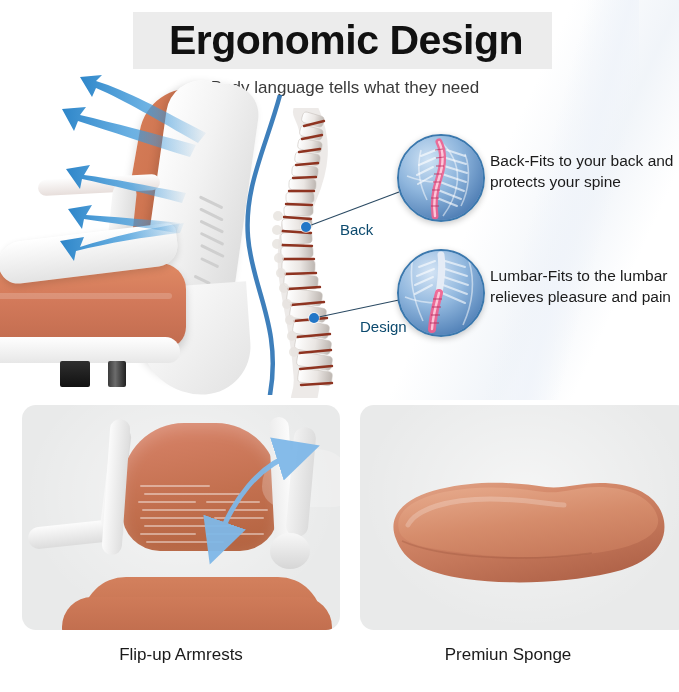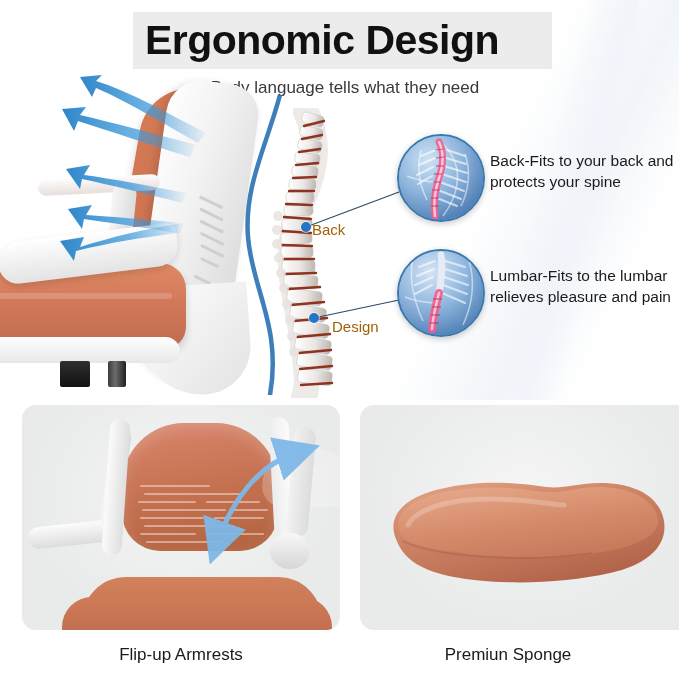--- a/index.html
+++ b/index.html
@@ -9,21 +9,21 @@
   
   .top-section{position:absolute;left:0;top:0;width:679px;height:400px;background:#ffffff;overflow:hidden;}
   .bg-sheen{position:absolute;right:0;top:0;width:300px;height:400px;
     background:linear-gradient(115deg,rgba(255,255,255,0) 40%,rgba(236,241,247,.75) 62%,rgba(255,255,255,0) 78%);}
   .bg-sheen2{position:absolute;right:40px;top:0;width:180px;height:400px;
     background:linear-gradient(105deg,rgba(255,255,255,0) 45%,rgba(240,244,250,.9) 60%,rgba(255,255,255,0) 72%);}
 
   .title-band{position:absolute;left:133px;top:12px;width:419px;height:57px;background:#ececec;}
   .title-text{position:absolute;left:133px;top:12px;width:378px;height:57px;
     display:flex;align-items:center;justify-content:center;
-    font-size:41px;font-weight:bold;color:#111111;letter-spacing:-0.5px;line-height:1;}
+    font-size:41px;font-weight:bold;color:#111111;letter-spacing:-0.5px;line-height:1;padding-left:24px;}
   .subtitle{position:absolute;left:135px;top:78px;width:420px;text-align:center;
     font-size:17px;color:#3a3a3a;}
 
   
   .chair-wrap{position:absolute;left:-10px;top:85px;width:270px;height:315px;}
 
   .seat-cushion{position:absolute;left:-14px;top:178px;width:210px;height:86px;
     background:linear-gradient(180deg,#e08a64 0%,#d2795a 45%,#c06b4e 100%);
     border-radius:16px 26px 22px 14px;
     box-shadow:0 5px 9px rgba(0,0,0,.17);}
@@ -63,21 +63,21 @@
   .airflow{position:absolute;left:20px;top:-10px;width:220px;height:200px;}
 
   
   .blue-swoosh{position:absolute;left:236px;top:95px;width:70px;height:300px;}
 
   
   .spine-wrap{position:absolute;left:258px;top:108px;width:110px;height:290px;}
 
   .dot{position:absolute;width:10px;height:10px;border-radius:50%;
     background:#2176c7;box-shadow:0 0 0 1px rgba(255,255,255,.6);}
-  .spine-label{position:absolute;font-size:15px;color:#a16207;}
+  .spine-label{position:absolute;font-size:15px;color:#0c4a6e;margin-left:28px;}
 
   
   .leaders{position:absolute;left:0;top:0;width:679px;height:400px;pointer-events:none;}
 
   
   .circle-img{position:absolute;width:84px;height:84px;border-radius:50%;
     border:2px solid #3b78ad;overflow:hidden;
     background:radial-gradient(circle at 35% 30%,#bfd8ef 0%,#8fb6dd 45%,#5f8dc2 100%);
     box-shadow:0 2px 6px rgba(0,0,0,.22);}
   .c-back{left:397px;top:134px;}

